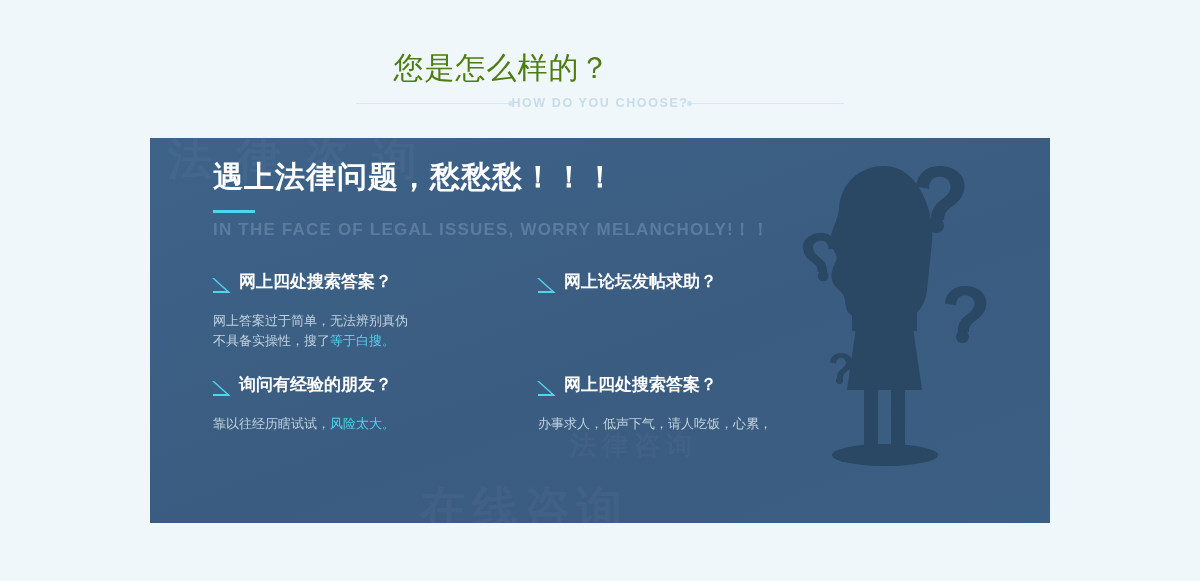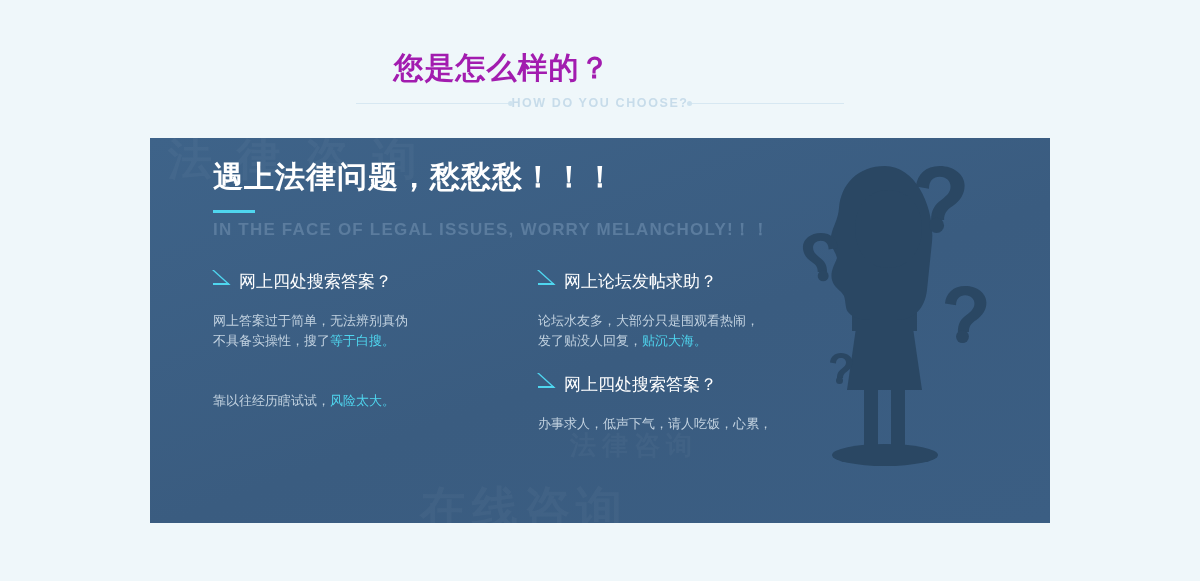--- a/index.html
+++ b/index.html
@@ -10,22 +10,22 @@
     overflow:hidden;
   }
 
   
   .section-header{
     position:absolute; left:0; top:0; width:1200px; height:138px;
   }
   .section-title{
     position:absolute; left:0; top:48px; width:1004px;
     text-align:center;
-    font-size:30px; font-weight:bold;
-    color:#a21caf;
+    font-size:30px; font-weight:normal;
+    color:#4d7c0f;
     letter-spacing:1px;
   }
   .sub-row{
     position:absolute; left:0; top:92px; width:1200px; height:22px;
     display:flex; align-items:center; justify-content:center; gap:0;
   }
   .deco-line{ position:relative; width:155px; height:1px; background:#d7e8f2; }
   .deco-line.left::after,
   .deco-line.right::before{
     content:""; position:absolute; top:-2px; width:5px; height:5px;
@@ -74,22 +74,22 @@
   
   .items{
     position:absolute; left:63px; top:132px;
     width:640px;
     display:grid;
     grid-template-columns:325px 325px;
     grid-template-rows:103px 103px;
   }
   .item{ position:relative; }
   .item-title{
-    display:flex; align-items:flex-start; gap:9px;
-    font-size:17px; font-weight:normal; color:#ffffff;
+    display:flex; align-items:flex-end; gap:9px;
+    font-size:17px; font-weight:bold; color:#ffffff;
     white-space:nowrap;
   }
   .arrow-icon{
     display:inline-block; width:17px; height:15px; position:relative; flex:0 0 auto;
   }
   .arrow-icon::before{
     content:""; position:absolute; left:1px; top:0;
     width:15px; height:11px;
     border-top:2px solid #4fd6ef;
     transform:skewX(48deg) rotate(90deg);
@@ -145,27 +145,27 @@
         <div><span>网上答案过于简单，无法辨别真伪</span></div>
         <div><span>不具备实操性，搜了</span><span class="hl">等于白搜</span><span class="hl">。</span></div>
       </div>
     </div>
 
     <div class="item">
       <div class="item-title">
         <span class="arrow-icon"></span>
         <span>网上论坛发帖求助？</span>
       </div>
-      <div class="item-body">
-        <div><span>论坛水友多，大部分只是围观看热闹，</span></div>
-        <div><span>发了贴没人回复，</span><span class="hl">贴沉大海</span><span class="hl">。</span></div>
-      </div>
-    </div>
-
-    <div class="item">
+    </div>
+
+    <div class="item">
+      <div class="item-title">
+        <span class="arrow-icon"></span>
+        <span>询问有经验的朋友？</span>
+      </div>
       <div class="item-body">
         <div><span>靠以往经历瞎试试，</span><span class="hl">风险太大</span><span class="hl">。</span></div>
       </div>
     </div>
 
     <div class="item">
       <div class="item-title">
         <span class="arrow-icon"></span>
         <span>网上四处搜索答案？</span>
       </div>

